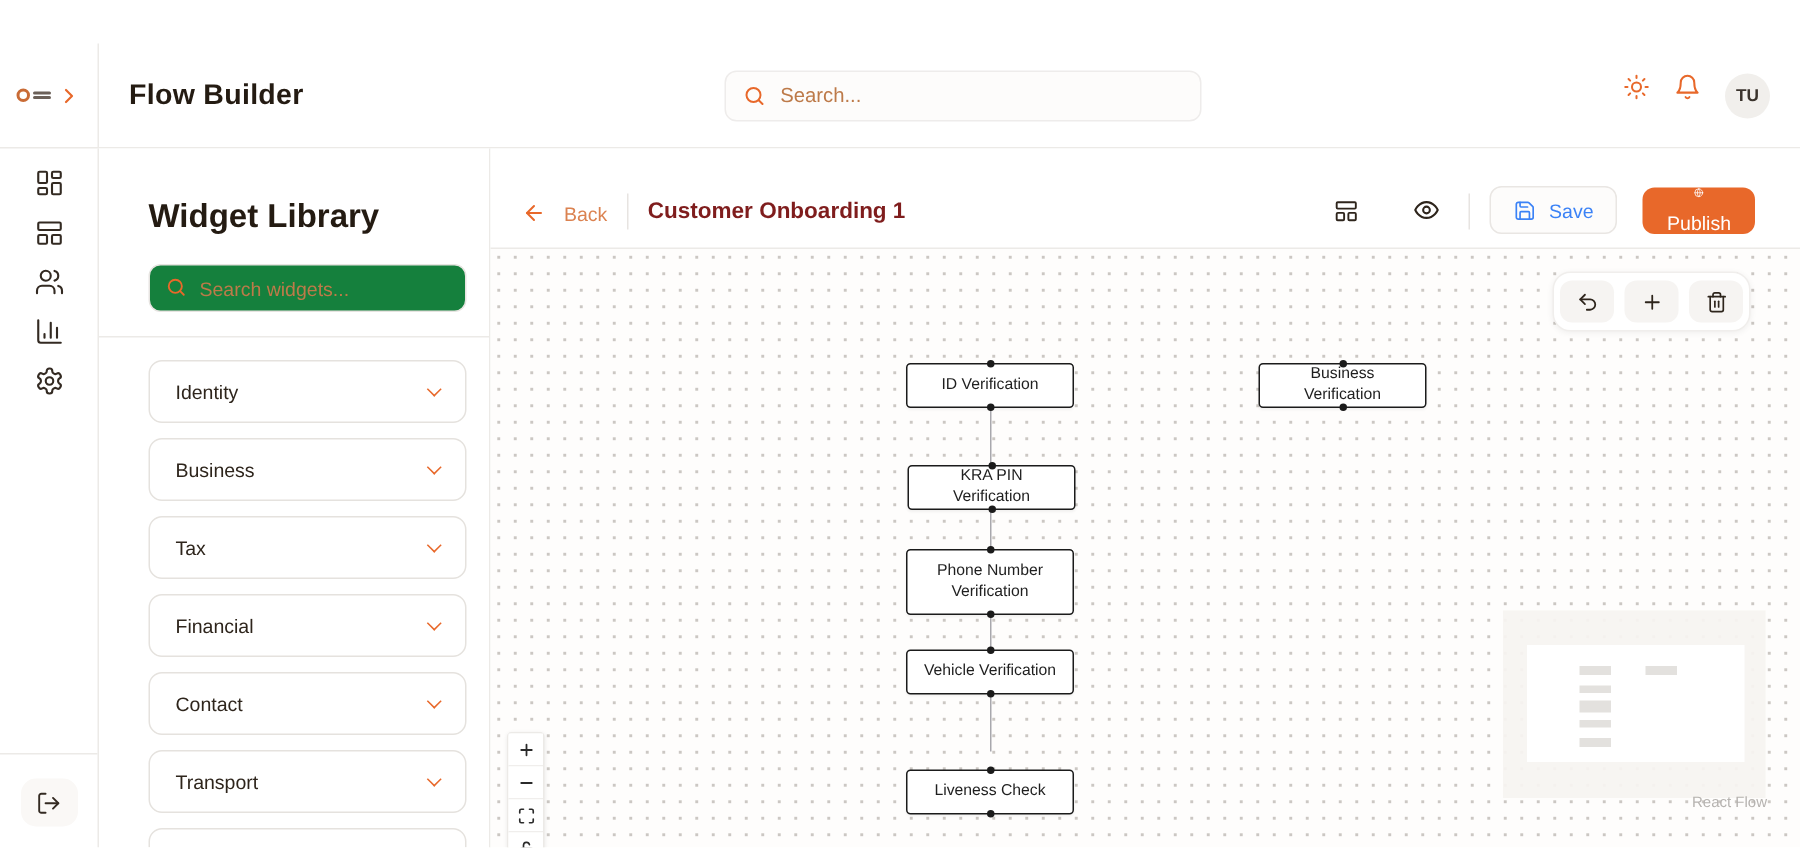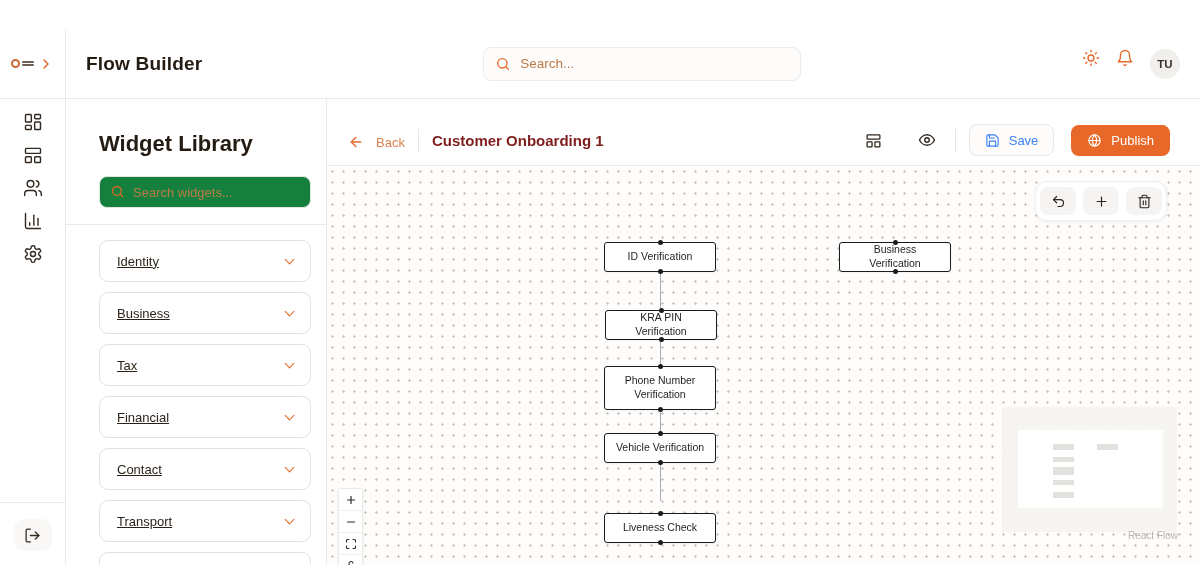--- a/index.html
+++ b/index.html
@@ -44,34 +44,34 @@
 
   
   .widget-panel{width:261px;flex:0 0 auto;border-right:1px solid var(--border);display:flex;flex-direction:column;overflow:hidden;background:#fff;}
   .wp-head{padding:32px 15px 16px 33px;border-bottom:1px solid var(--border);}
   .wp-title{font-size:22px;font-weight:600;color:#241b12;margin-bottom:19px;}
   .wp-search{position:relative;height:32px;}
   .wp-search input{width:100%;height:100%;border:1px solid #e7e4e1;border-radius:8px;padding:0 10px 0 33px;font-size:13px;color:var(--ink);outline:none;background:#15803d;}
   .wp-search input::placeholder{color:#bd7a49;}
   .wp-search .mag{position:absolute;left:11px;top:8px;color:var(--accent);}
   .wp-list{padding:15px 15px 0 33px;display:flex;flex-direction:column;gap:10px;overflow:hidden;}
-  .wl-card{height:42px;flex:0 0 auto;border:1px solid var(--border2);border-radius:9px;background:#fff;display:flex;align-items:center;justify-content:space-between;padding:0 17px;cursor:pointer;text-decoration:underline;}
+  .wl-card{height:42px;flex:0 0 auto;border:1px solid var(--border2);border-radius:9px;background:#fff;display:flex;align-items:center;justify-content:space-between;padding:0 17px;cursor:pointer;}
   .wl-label{font-size:13px;color:#2e251c;}
   .chev{width:7px;height:7px;border-right:1.6px solid var(--accent);border-bottom:1.6px solid var(--accent);transform:rotate(45deg);margin-top:-4px;}
 
   
   .canvas-col{flex:1;display:flex;flex-direction:column;min-width:0;}
   .canvas-toolbar{height:67px;flex:0 0 auto;border-bottom:1px solid var(--border);display:flex;align-items:flex-end;padding:0 30px 9px 21px;background:#fff;}
   .back-btn{display:flex;align-items:center;gap:12px;background:none;border:none;cursor:pointer;color:var(--accent);padding:6px 0;}
   .back-label{font-size:13px;color:var(--accent-soft);}
   .tb-divider{width:1px;height:24px;background:#e7e4e1;margin:0 13px 3px 13px;}
   .flow-title{font-size:15px;font-weight:600;color:#7f1d1d;padding-bottom:7px;}
   .tb-icon{background:none;border:none;cursor:pointer;color:#2e251c;padding:6px;margin-bottom:1px;}
   .save-btn{display:flex;align-items:center;gap:9px;border:1px solid #e9e6e3;background:#fdfcfb;border-radius:8px;padding:0 15px;height:32px;font-size:13px;color:#3b82f6;cursor:pointer;}
-  .publish-btn{display:flex;align-items:center;gap:9px;border:none;background:var(--accent);color:#fff;border-radius:8px;padding:0 16px;height:31px;font-size:13px;cursor:pointer;margin-left:17px;}
+  .publish-btn{display:flex;align-items:center;gap:9px;border:none;background:var(--accent);color:#fff;border-radius:8px;padding:0 16px;height:31px;font-size:13px;cursor:pointer;margin-left:17px;flex-direction:column;}
   .gap24{width:24px;}
 
   
   .canvas{position:relative;flex:1;background-color:#fefdfc;background-image:radial-gradient(circle,var(--dot) 1px,transparent 1.2px);background-size:11px 11px;overflow:hidden;}
   .node{position:absolute;background:#fff;border:1px solid #1b1b1b;border-radius:3px;display:flex;align-items:center;justify-content:center;text-align:center;padding:3px 10px;cursor:grab;box-shadow:0 1px 2px rgba(0,0,0,.05);}
   .node-label{font-size:10.5px;line-height:1.3;color:#1f1f1f;}
   .handle{position:absolute;left:50%;width:5px;height:5px;margin-left:-2.5px;background:#1b1b1b;border-radius:50%;}
   .handle-top{top:-3px;}
   .handle-bottom{bottom:-3px;}
   .edge{position:absolute;width:1px;background:#a8a8ad;}

